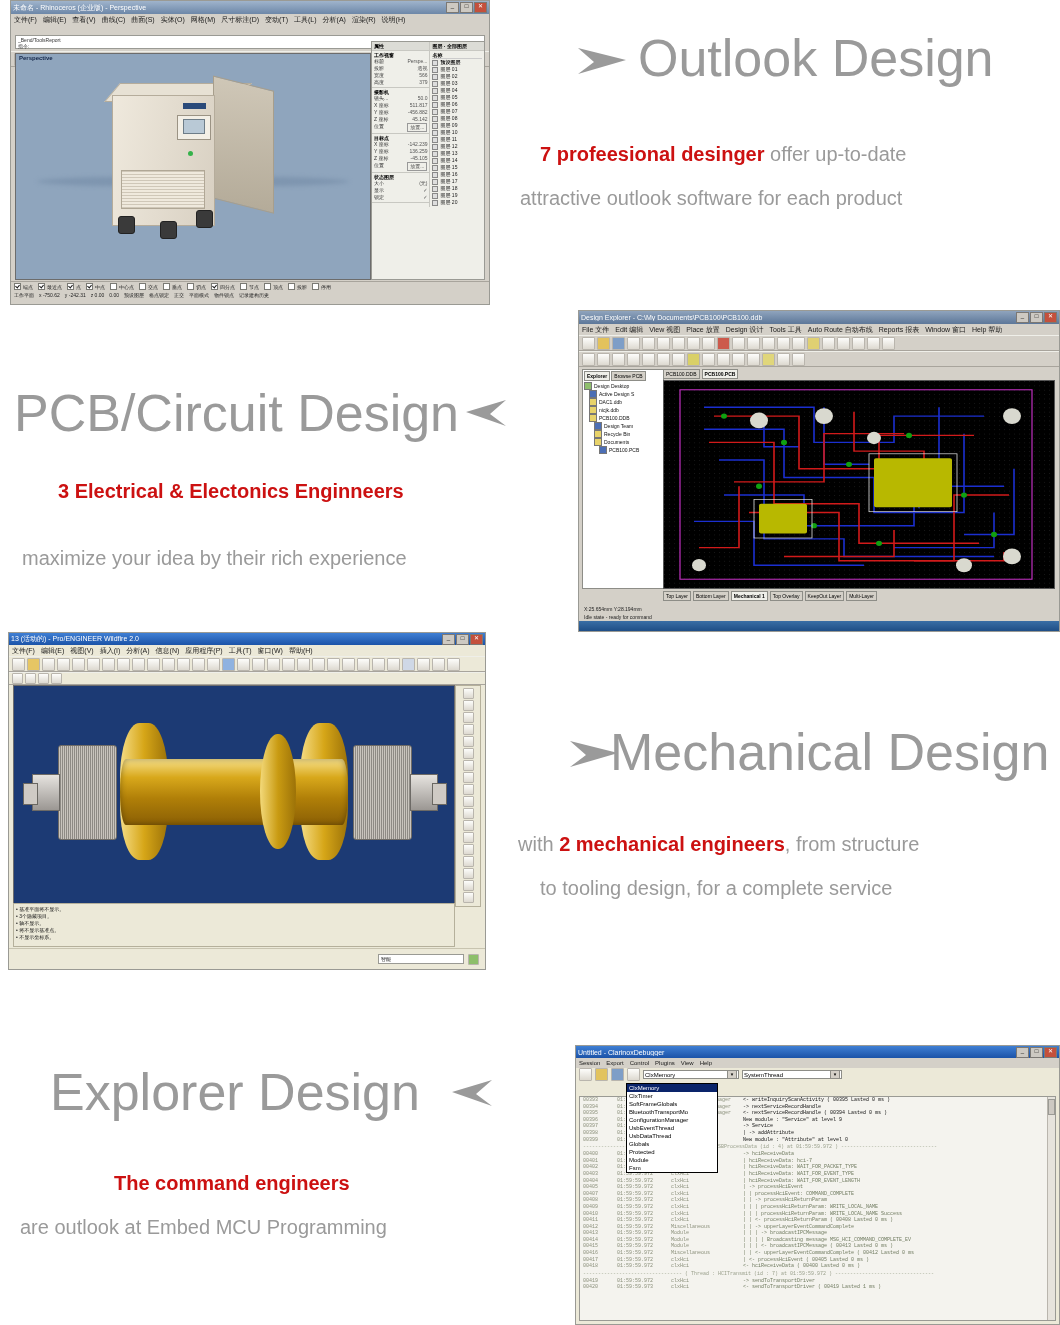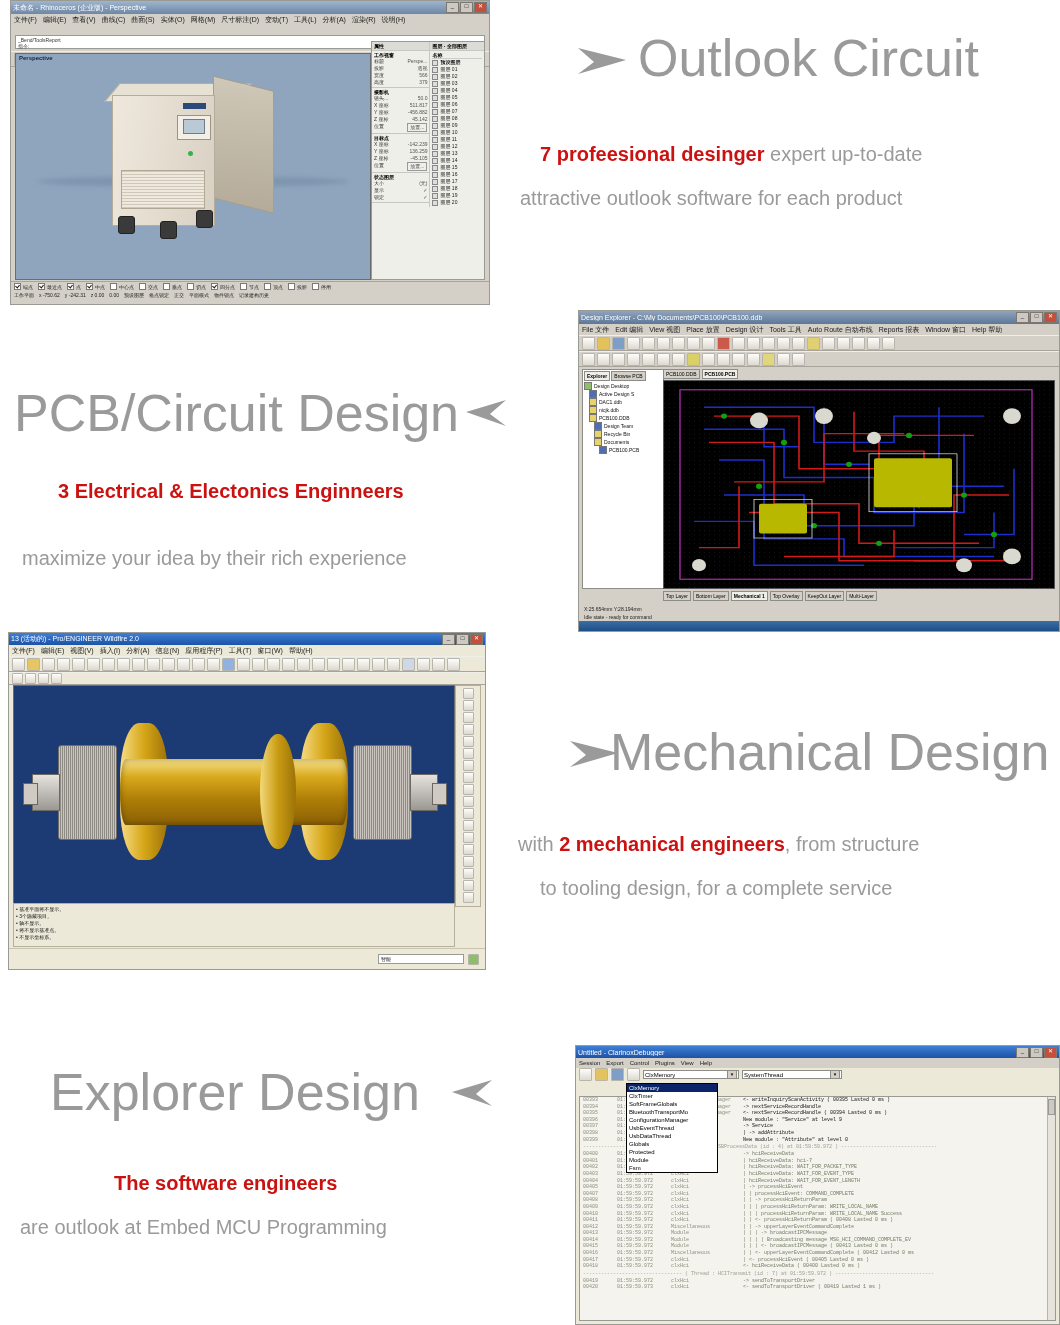--- a/index.html
+++ b/index.html
@@ -110,23 +110,23 @@
   .logsep{font-family:"Liberation Mono",monospace;font-size:5px;color:#9aa08c;padding-left:3px;line-height:8px;white-space:nowrap;}
   .scrollv{position:absolute;right:0;top:0;bottom:0;width:7px;background:#e6e3dc;border-left:1px solid #b9b5ad;}
   .scrollv .thumb{position:absolute;top:2px;left:0;width:7px;height:16px;background:#cdc9c2;border:1px solid #9a9a94;box-sizing:border-box;}
 </style>
 </head>
 <body>
 
 <svg class="arrow" style="left:508px;top:40px;" width="120" height="40" viewBox="0 0 120 40">
   <path d="M0 22 L86 22 L70 8 L118 20 L70 34 L86 22 Z" fill="#9a9a9a"></path>
 </svg>
-<div class="sec-title" style="left:638px;top:28px;">Outlook Circuit</div>
+<div class="sec-title" style="left:638px;top:28px;">Outlook Design</div>
 <div class="sec-line" style="left:540px;top:143px;">
-  <span class="hl">7 profeesional desinger</span><span> expert up-to-date</span>
+  <span class="hl">7 profeesional desinger</span><span> offer up-to-date</span>
 </div>
 <div class="sec-line" style="left:520px;top:187px;">attractive outlook software for each product</div>
 
 <div class="sec-title" style="left:14px;top:383px;">PCB/Circuit Design</div>
 <svg class="arrow" style="left:466px;top:392px;" width="110" height="40" viewBox="0 0 110 40">
   <path d="M110 22 L24 22 L40 8 L0 20 L40 34 L24 22 Z" fill="#9a9a9a"></path>
 </svg>
 <div class="sec-line bold-red" style="left:58px;top:480px;">3 Electrical &amp; Electonics Enginneers</div>
 <div class="sec-line" style="left:22px;top:547px;">maximize your idea by their rich experience</div>
 
@@ -136,21 +136,21 @@
 <div class="sec-title" style="left:610px;top:722px;">Mechanical Design</div>
 <div class="sec-line" style="left:518px;top:833px;">
   <span>with </span><span class="hl">2 mechanical engineers</span><span>, from structure</span>
 </div>
 <div class="sec-line" style="left:540px;top:877px;">to tooling design, for a complete service</div>
 
 <div class="sec-title" style="left:50px;top:1062px;">Explorer Design</div>
 <svg class="arrow" style="left:452px;top:1072px;" width="110" height="40" viewBox="0 0 110 40">
   <path d="M110 22 L24 22 L40 8 L0 20 L40 34 L24 22 Z" fill="#9a9a9a"></path>
 </svg>
-<div class="sec-line bold-red" style="left:114px;top:1172px;">The software engineers</div>
+<div class="sec-line bold-red" style="left:114px;top:1172px;">The command engineers</div>
 <div class="sec-line" style="left:20px;top:1216px;">are outlook at Embed MCU Programming</div>
 
 <div class="win" id="win1">
   <div class="tbar">
     <span class="tt">未命名 - Rhinoceros (企业版) - Perspective</span>
     <span class="tbtns">
       <span class="tbtn">_</span>
       <span class="tbtn">□</span>
       <span class="tbtn x">✕</span>
     </span>

